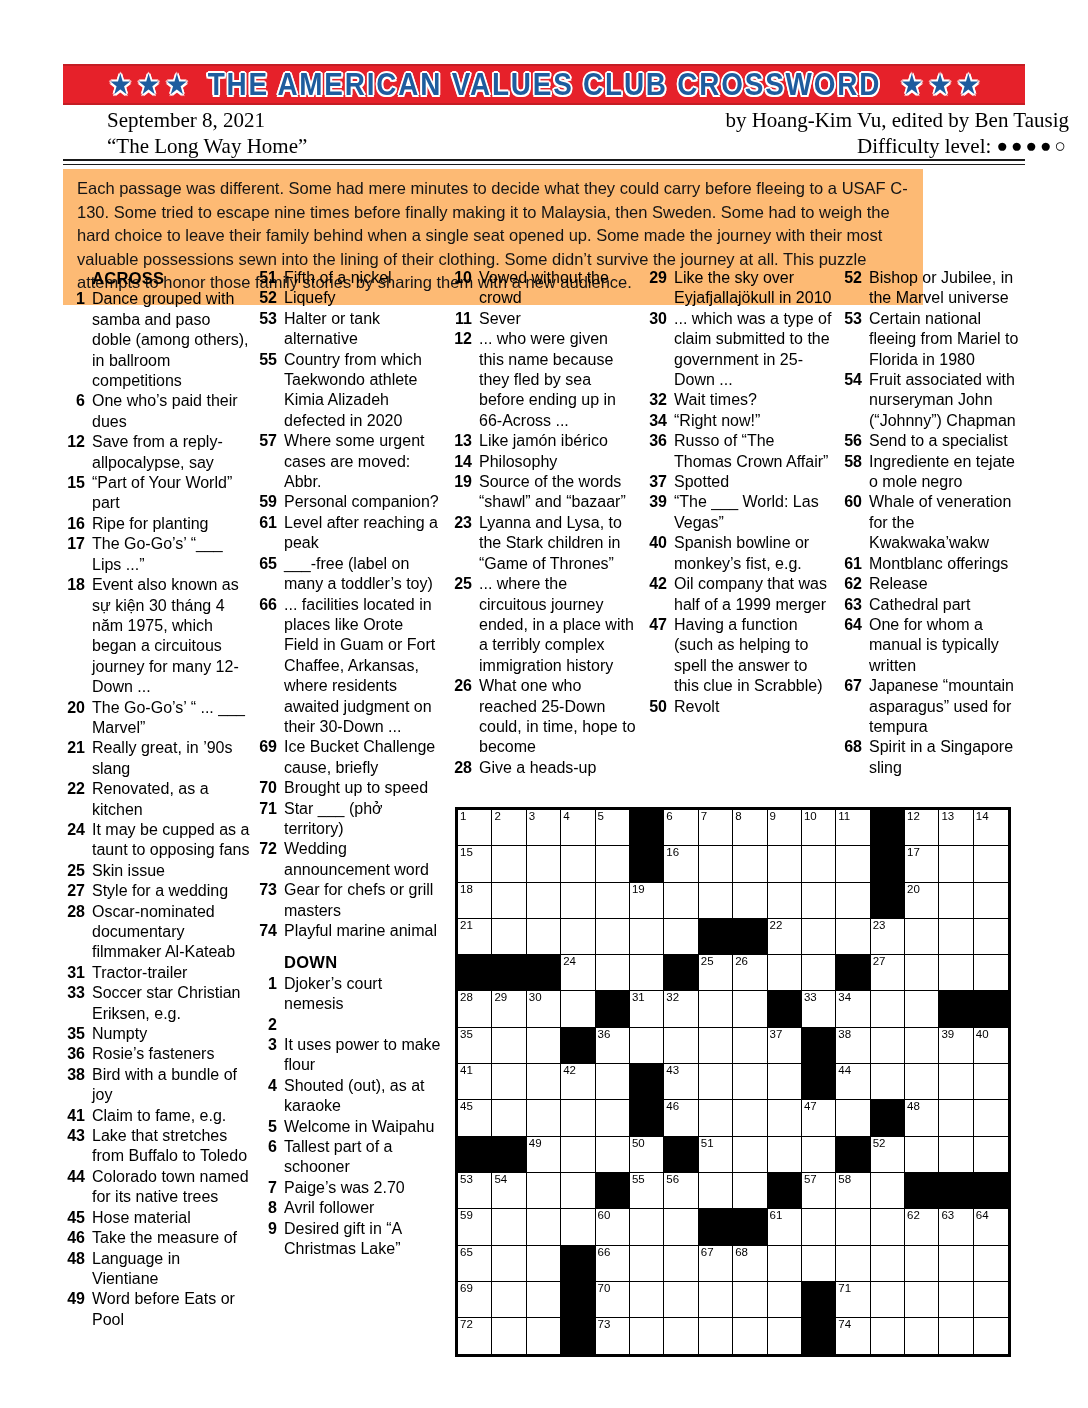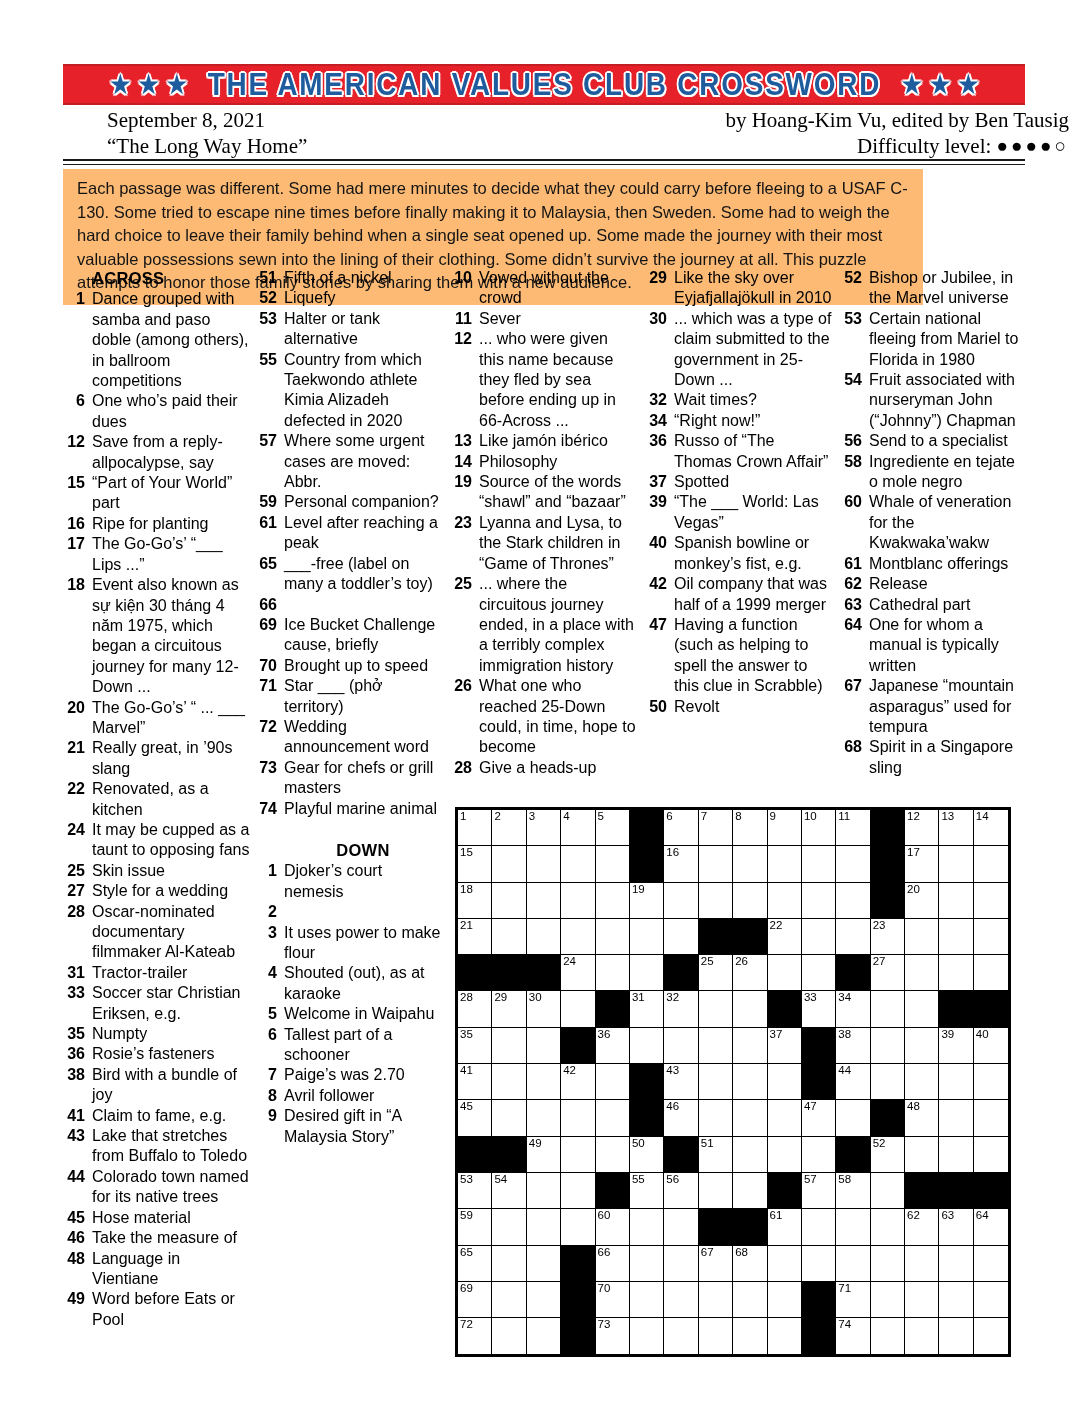--- a/index.html
+++ b/index.html
@@ -31,21 +31,21 @@
 
   
   .clues{position:absolute;left:63px;top:268px;width:962px;font-size:16px;line-height:20.4px;}
   .clue-col{position:absolute;top:0;width:187px;}
   .clue-col:nth-child(1){left:0;}
   .clue-col:nth-child(2){left:192px;}
   .clue-col:nth-child(3){left:387px;}
   .clue-col:nth-child(4){left:582px;}
   .clue-col:nth-child(5){left:777px;}
   .clue-header{font-weight:bold;font-size:16.5px;margin-left:29px;margin-bottom:1px;letter-spacing:.3px;}
-  .clue-header.gap{margin-top:21px;text-align:center;}
+  .clue-header.gap{margin-top:11px;}
   .clue{display:flex;}
   .clue .num{width:22px;flex:0 0 22px;text-align:right;font-weight:bold;}
   .clue .txt{flex:1;margin-left:7px;}
 
   
   .grid{position:absolute;left:455px;top:807px;border:3px solid #000;background:#fff;
         display:grid;grid-template-columns:repeat(16,34.4px);grid-auto-rows:36.3px;}
   .cell{position:relative;background:#fff;box-sizing:border-box;
         border-right:1px solid #000;border-bottom:1px solid #000;}
   .cell:nth-child(16n){border-right:none;}
@@ -222,20 +222,21 @@
         <div class="clue">
           <span class="num">61</span>
           <span class="txt">Level after reaching a peak</span>
         </div>
         <div class="clue">
           <span class="num">65</span>
           <span class="txt">___-free (label on many a toddler’s toy)</span>
         </div>
         <div class="clue">
           <span class="num">66</span>
+          <span class="txt">... facilities located in places like Orote Field in Guam or Fort Chaffee, Arkansas, where residents awaited judgment on their 30-Down ...</span>
         </div>
         <div class="clue">
           <span class="num">69</span>
           <span class="txt">Ice Bucket Challenge cause, briefly</span>
         </div>
         <div class="clue">
           <span class="num">70</span>
           <span class="txt">Brought up to speed</span>
         </div>
         <div class="clue">
@@ -281,21 +282,21 @@
         <div class="clue">
           <span class="num">7</span>
           <span class="txt">Paige’s was 2.70</span>
         </div>
         <div class="clue">
           <span class="num">8</span>
           <span class="txt">Avril follower</span>
         </div>
         <div class="clue">
           <span class="num">9</span>
-          <span class="txt">Desired gift in “A Malaysia Story”</span>
+          <span class="txt">Desired gift in “A Christmas Lake”</span>
         </div>
       </div>
       <div class="clue-col">
         <div class="clue">
           <span class="num">10</span>
           <span class="txt">Vowed without the crowd</span>
         </div>
         <div class="clue">
           <span class="num">11</span>
           <span class="txt">Sever</span>

